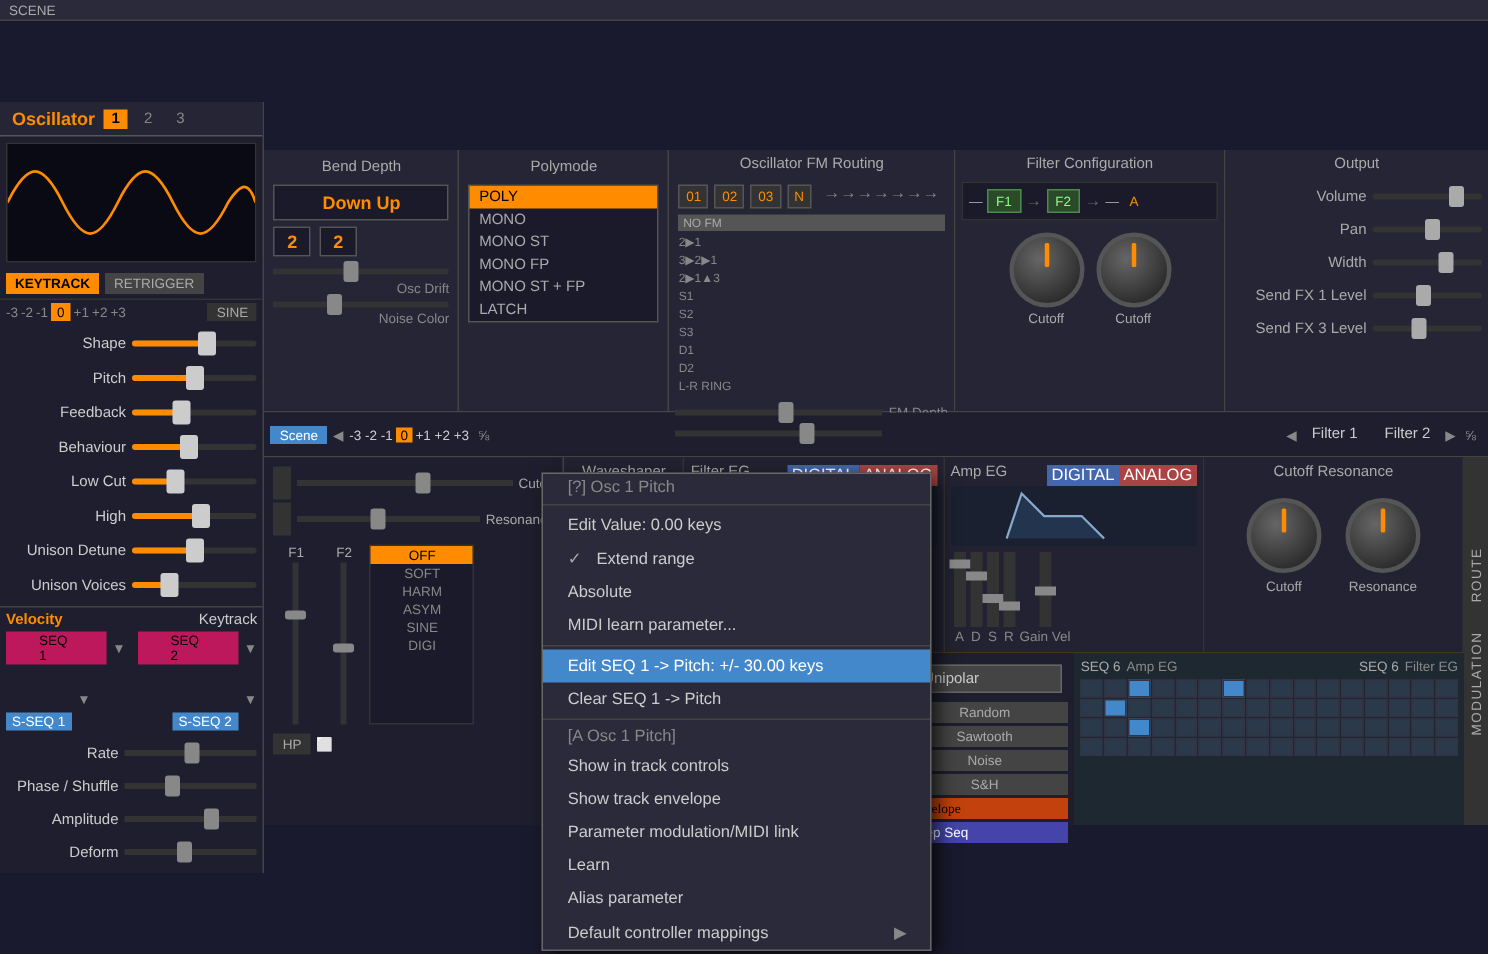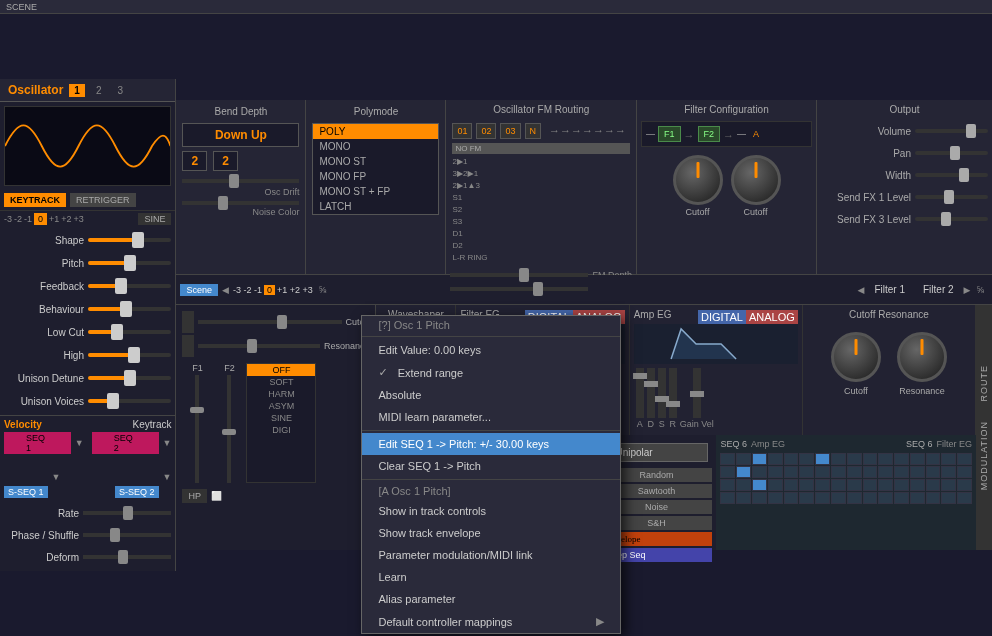--- a/index.html
+++ b/index.html
@@ -883,20 +883,26 @@
           <div class="h-thumb" style="left:45%;"></div>
         </div>
       </div>
       <div class="ctrl-row">
         <span class="ctrl-label">Phase / Shuffle</span>
         <div class="h-slider-ctrl">
           <div class="h-thumb" style="left:30%;"></div>
         </div>
       </div>
       <div class="ctrl-row">
+        <span class="ctrl-label">Amplitude</span>
+        <div class="h-slider-ctrl">
+          <div class="h-thumb" style="left:60%;"></div>
+        </div>
+      </div>
+      <div class="ctrl-row">
         <span class="ctrl-label">Deform</span>
         <div class="h-slider-ctrl">
           <div class="h-thumb" style="left:40%;"></div>
         </div>
       </div>
     </div>
   </div>
 
   <div class="center-panel">
 

